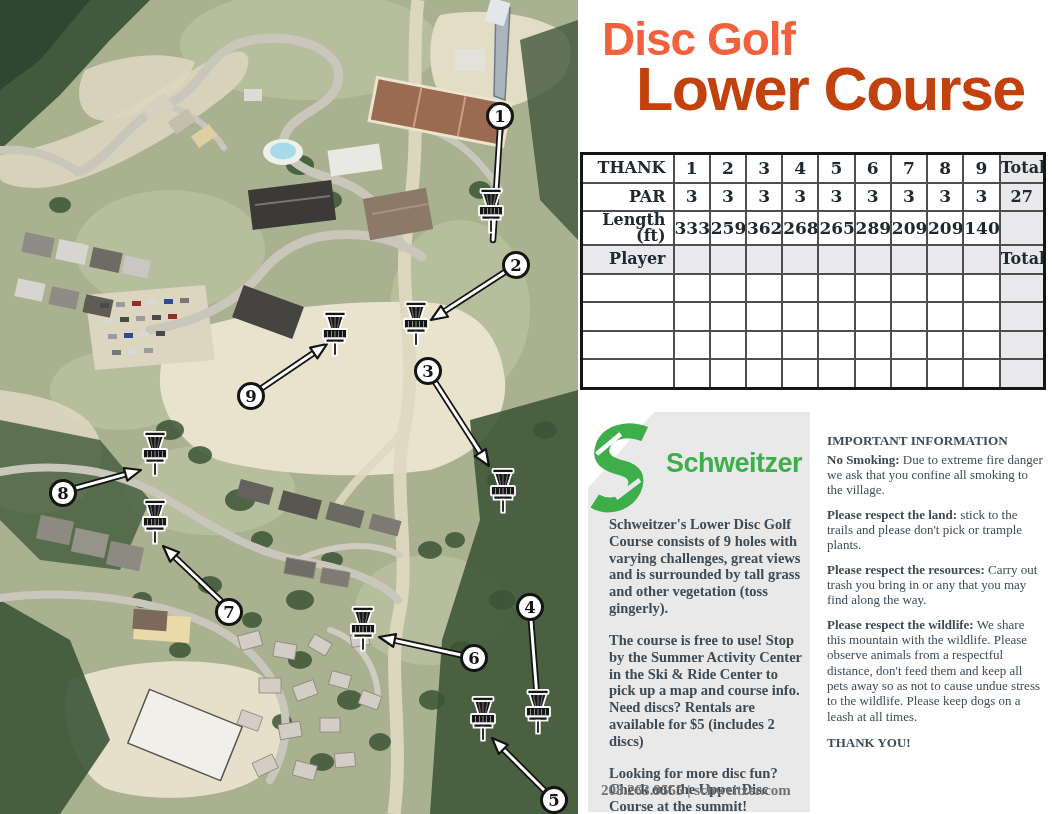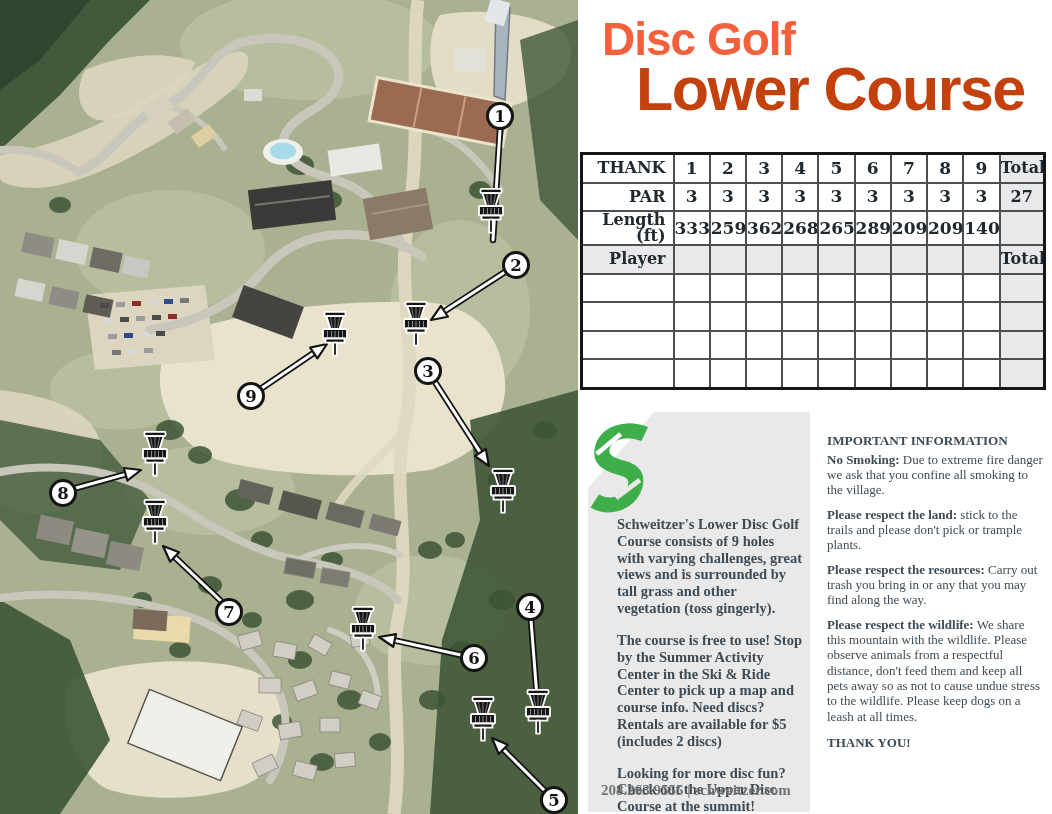--- a/index.html
+++ b/index.html
@@ -41,21 +41,21 @@
   
   .gray-panel{position:absolute;left:10px;top:412px;width:222px;height:400px;background:#e9e9e9;}
   .corner-cut{position:absolute;left:0;top:0;width:66px;height:76px;background:#ffffff;
               clip-path:polygon(0 0,100% 0,0 100%);}
   .logo-s{position:absolute;left:2px;top:4px;}
   .wordmark{position:absolute;left:78px;top:36px;font-size:27px;font-weight:bold;
             letter-spacing:-0.5px;color:#3eae4b;}
   .desc{position:absolute;left:13px;top:104px;width:202px;
         font-family:"Liberation Serif",serif;font-weight:bold;
         font-size:14.5px;line-height:1.16;color:#3e4b55;}
-  .desc p{margin:0 0 15px 16px;}
+  .desc p{margin:0 0 15px 8px;}
   .contact{position:absolute;left:13px;bottom:13px;
            font-family:"Liberation Serif",serif;font-weight:bold;
            font-size:15px;color:#737373;}
 
   
   .info-col{position:absolute;left:249px;top:419px;width:219px;
             font-family:"Liberation Serif",serif;font-size:13px;line-height:1.18;color:#3e4b55;}
   .info-col h3{margin:14px 0 3px 0;font-size:13.2px;letter-spacing:0;}
   .info-col p{margin:0 0 9px 0;}
   .info-col b{font-weight:bold;}
@@ -459,20 +459,21 @@
 
   <div class="gray-panel">
     <div class="corner-cut"></div>
     <svg class="logo-s" width="70" height="100" viewBox="0 0 70 100">
       <g transform="translate(4,6) skewX(-6)">
         <path d="M52 12 C30 4 13 12 11 26 C9 40 25 44 33 46 C45 49 51 56 47 68 C42 82 24 87 9 79" fill="none" stroke="#3eae4b" stroke-width="15"></path>
         <path d="M6 32 L28 12" stroke="#ffffff" stroke-width="5"></path>
         <path d="M30 76 L52 58" stroke="#e9e9e9" stroke-width="5"></path>
       </g>
     </svg>
+    <div class="wordmark">Schweitzer</div>
     <div class="desc">
         <p>Schweitzer's Lower Disc Golf Course consists of 9 holes with varying challenges, great views and is surrounded by tall grass and other vegetation (toss gingerly).</p>
         <p>The course is free to use! Stop by the Summer Activity Center in the Ski &amp; Ride Center to pick up a map and course info.  Need discs? Rentals are available for $5 (includes 2 discs)</p>
         <p>Looking for more disc fun? Check out the Upper Disc Course at the summit!</p>
       </div>
     <div class="contact">208.263.9555 | schweitzer.com</div>
   </div>
 
   <div class="info-col">
     <h3>IMPORTANT INFORMATION</h3>

